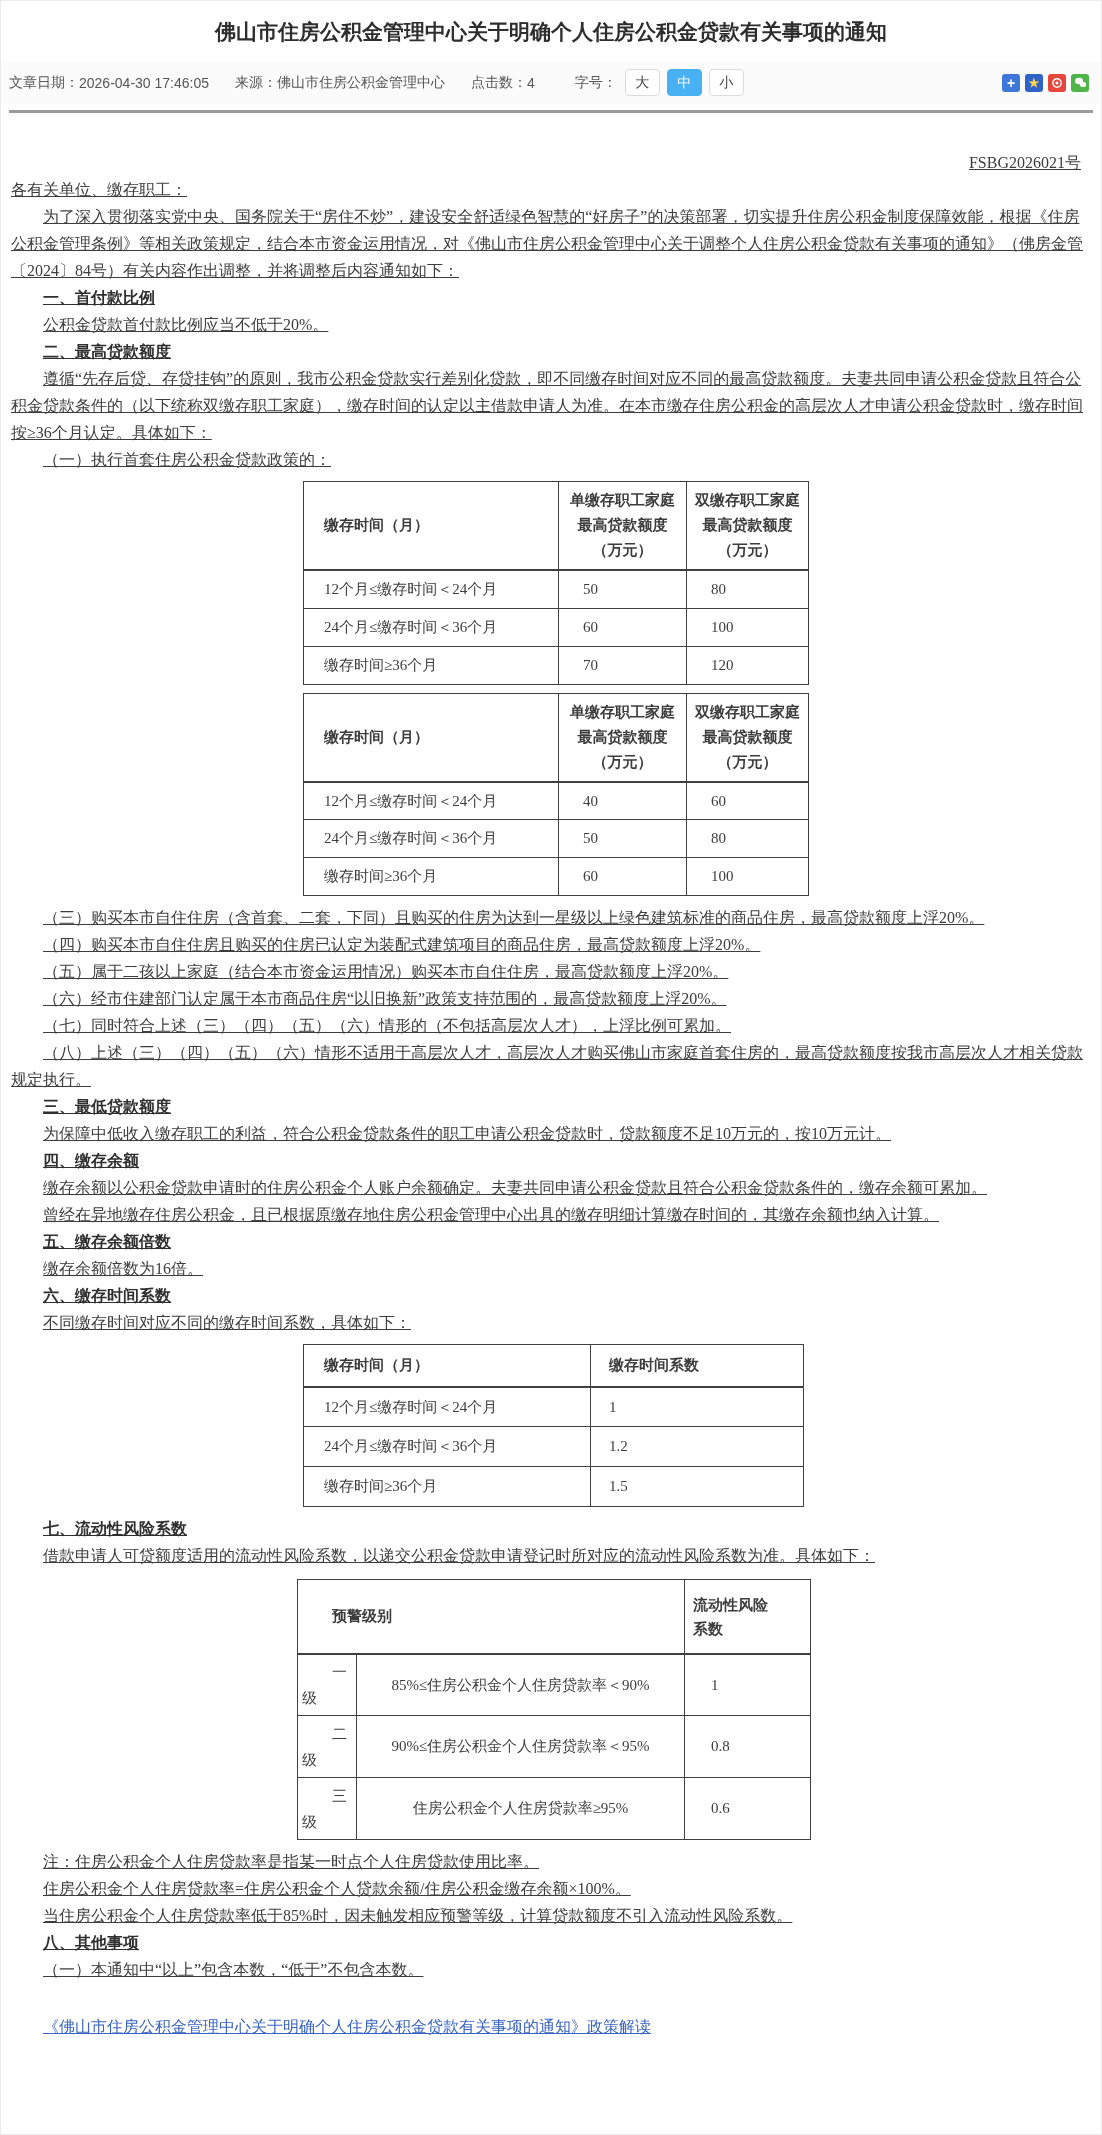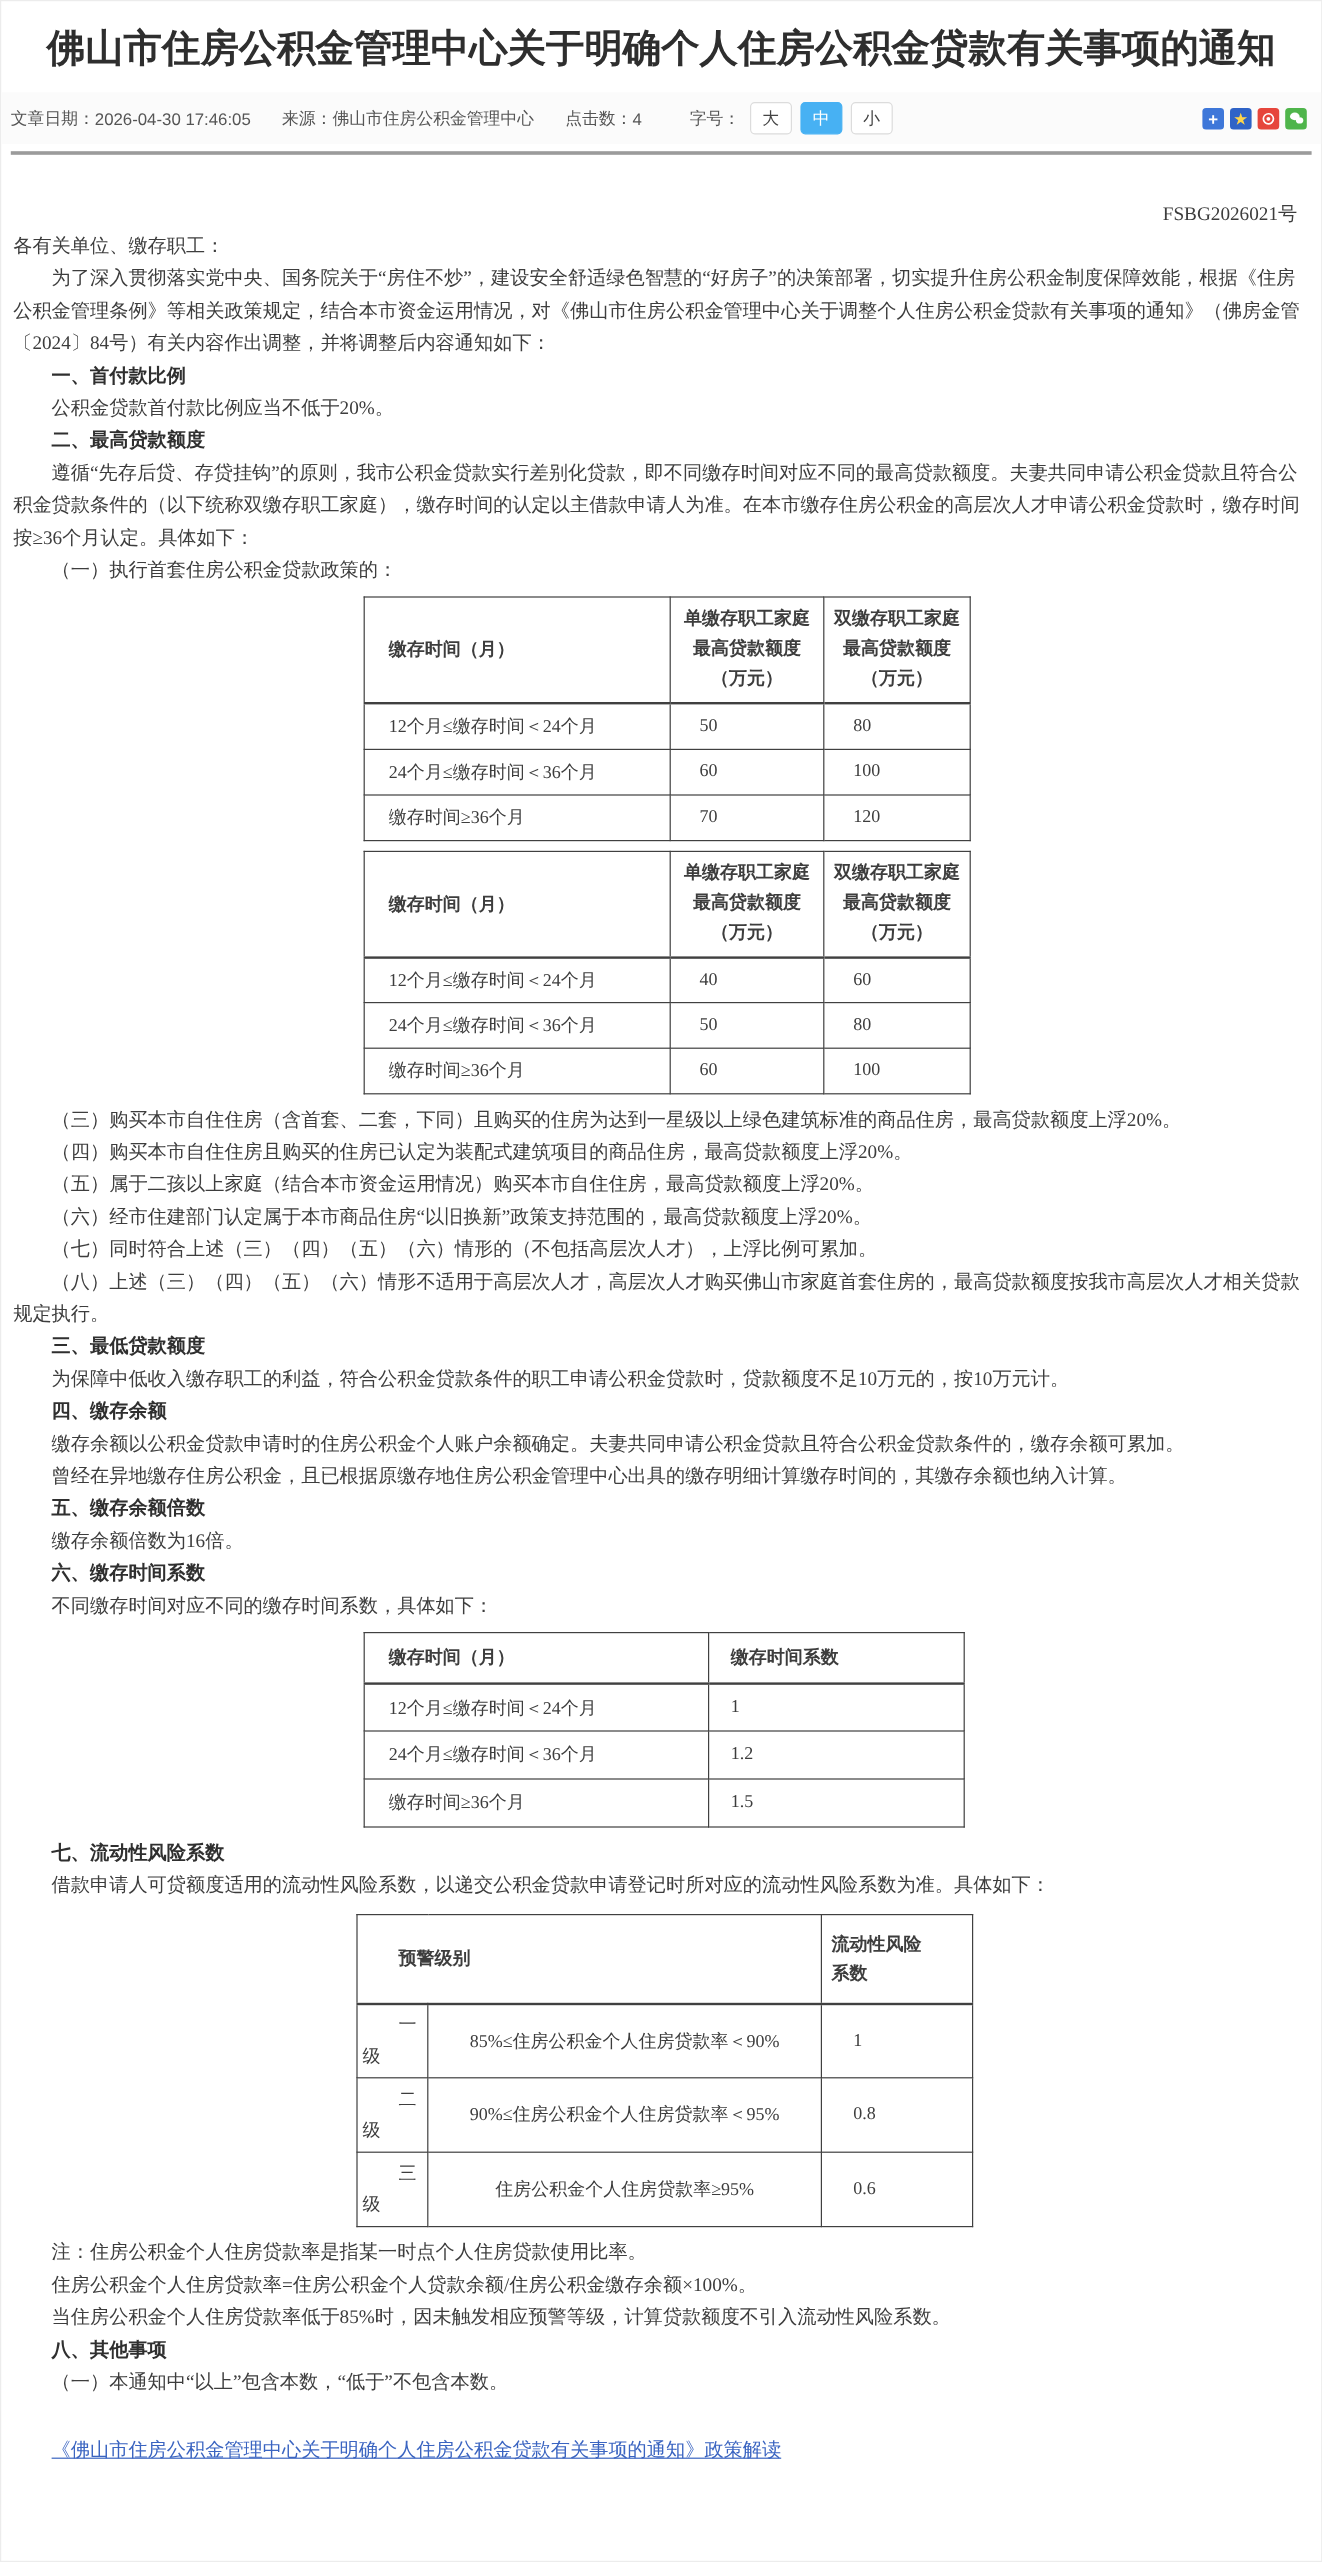--- a/index.html
+++ b/index.html
@@ -5,21 +5,21 @@
   * { box-sizing: border-box; }
   html,body { margin:0; padding:0; background:#ffffff; }
   .page {
     width: 1102px; min-height: 2135px; margin: 0 auto;
     background:#fff; border:1px solid #ececec;
     font-family: "Liberation Sans", sans-serif; color:#333;
   }
   
   .title {
     padding: 16px 30px 6px 30px;
-    font-size: 32px; line-height: 1.45; font-weight: bold;
+    font-size: 21px; line-height: 1.45; font-weight: bold;
     text-align: center; color:#2e2e2e;
     font-family: "Liberation Sans", sans-serif;
   }
   .meta {
     display:flex; align-items:center;
     padding: 8px 12px 8px 8px; margin-top: 8px;
     background:#fbfbfb;
     font-size: 14px; color:#555;
   }
   .meta .group { display:flex; align-items:center; margin-right: 26px; white-space:nowrap; }
@@ -43,21 +43,21 @@
   .sicon.weibo { background:#e6463c; }
   .sicon.wechat{ background:#4fb54b; }
   .divider { margin: 6px 8px 0 8px; border-top: 3px solid #9b9b9b; height:0; }
 
   
   .doc {
     padding: 36px 10px 0 10px;
     font-family: "Liberation Serif", "DejaVu Serif", serif;
     font-size: 16px; color:#3d3d3d;
   }
-  .doc p { margin: 0; line-height: 27px; }
+  .doc p { margin: 0; line-height: 27px; text-decoration: underline; }
   .doc p.ind { text-indent: 2em; }
   .doc p.hd  { text-indent: 2em; font-weight: bold; color:#2f2f2f; }
   .doc-number { text-align: right; padding-right: 10px; line-height:27px; margin:0 0 10px 0; }
 
   
   table { border-collapse: collapse; table-layout: fixed; font-size:15px; color:#3d3d3d; }
   table, th, td { border: 1px solid #404040; }
   th { font-weight: bold; }
   .pre { white-space: pre-line; }
 

